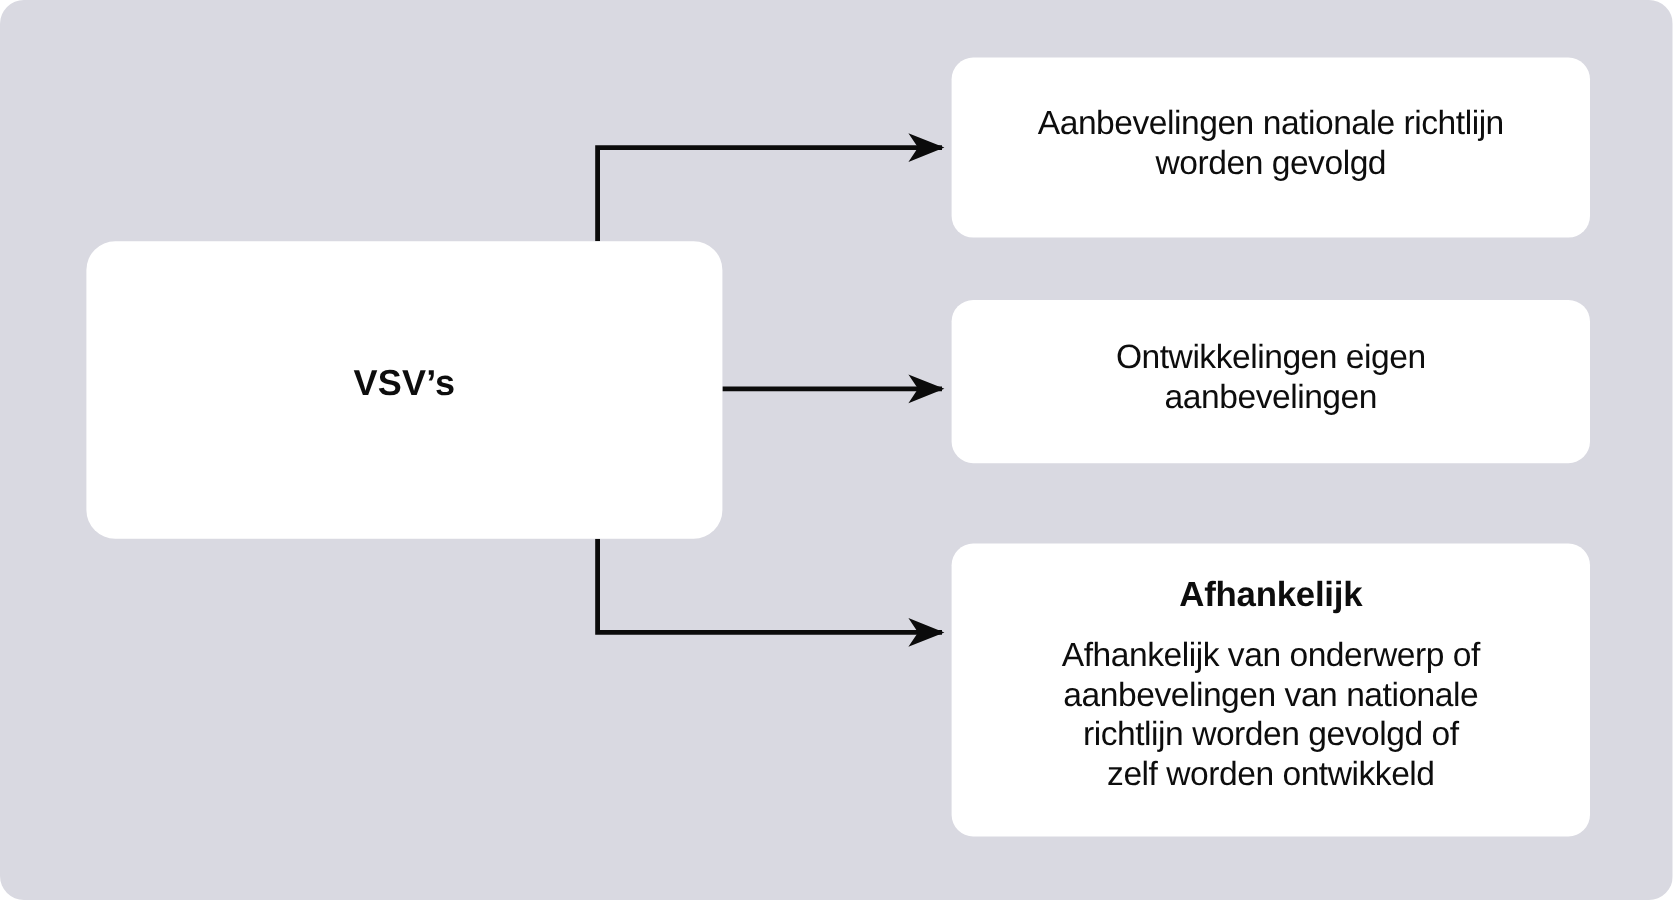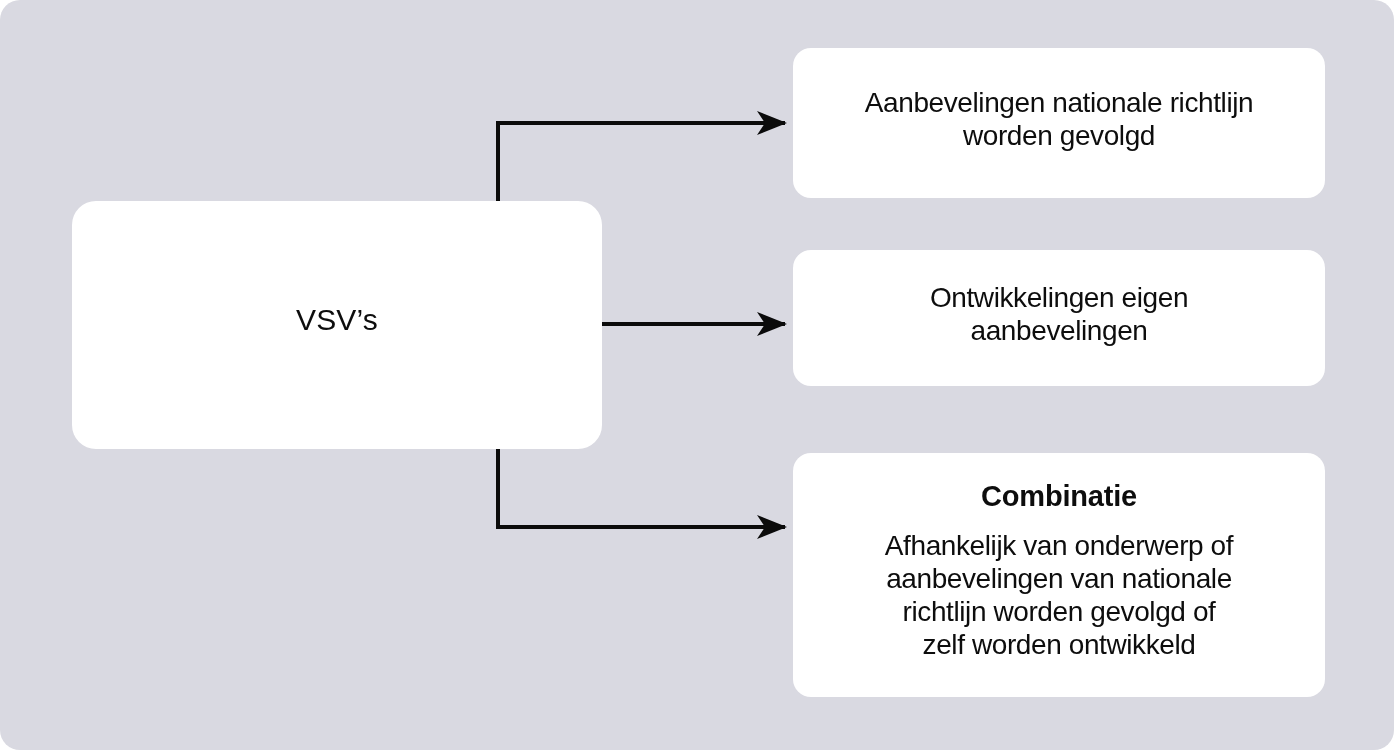--- a/index.html
+++ b/index.html
@@ -25,35 +25,36 @@
     position: absolute;
     left: 0;
     top: 0;
     pointer-events: none;
   }
   .node {
     position: absolute;
     background: var(--node-bg, #ffffff);
     display: flex;
     flex-direction: column;
+    align-items: center;
     justify-content: center;
     text-align: center;
     color: var(--text-color, #0d0d0d);
     box-sizing: border-box;
   }
   .node-root {
     left: 72px;
     top: 201px;
     width: 530px;
     height: 248px;
     border-radius: 24px;
     padding-bottom: 10px;
   }
   .root-label {
-    font-weight: normal;
+    font-weight: bold;
     font-size: 30px;
     letter-spacing: 0.2px;
   }
   .node-b1 {
     left: 793px;
     top: 48px;
     width: 532px;
     height: 150px;
     border-radius: 18px;
     padding: 0 16px 9px 16px;
@@ -117,20 +118,20 @@
     <span class="branch-text">Aanbevelingen nationale richtlijn
 worden gevolgd</span>
   </div>
 
   <div class="node node-b2">
     <span class="branch-text">Ontwikkelingen eigen
 aanbevelingen</span>
   </div>
 
   <div class="node node-b3">
-    <span class="branch-title">Combinatie</span>
+    <span class="branch-title">Afhankelijk</span>
     <span class="branch-text">Afhankelijk van onderwerp of
 aanbevelingen van nationale
 richtlijn worden gevolgd of
 zelf worden ontwikkeld</span>
   </div>
 
 </div>
 
 </body></html>

